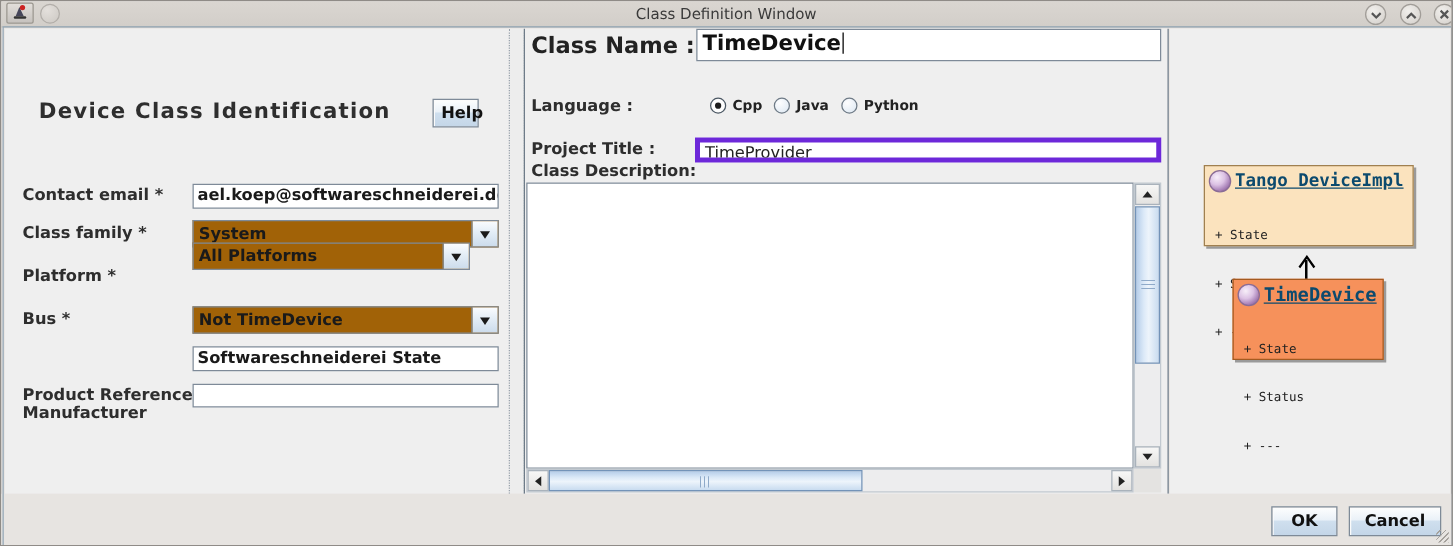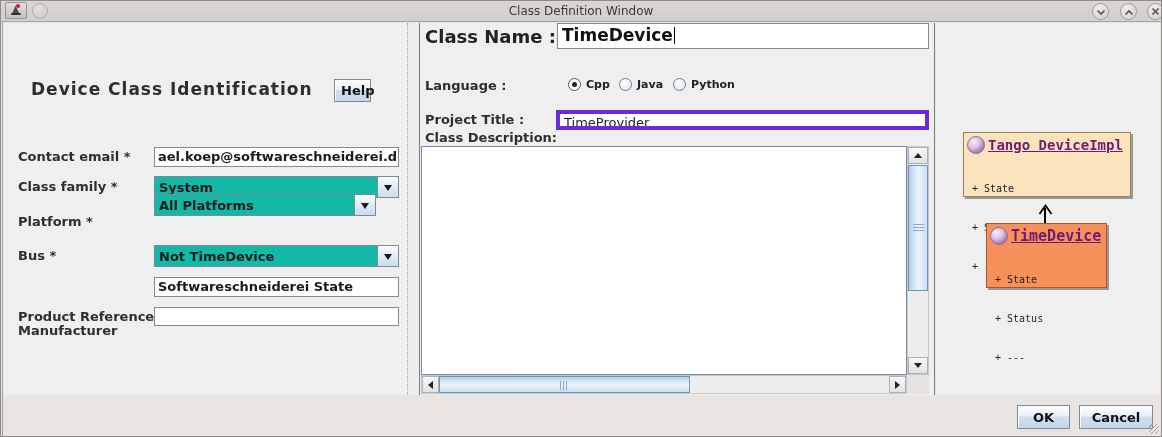--- a/index.html
+++ b/index.html
@@ -39,21 +39,21 @@
     letter-spacing:1px;color:#2E2E2E;}
   .btn{border:1px solid #7E8A98;color:#111;font-weight:bold;font-size:13px;
     background:linear-gradient(180deg,#FDFEFE 0%,#EAF1F8 45%,#CFDFEE 50%,#C4D6E8 100%);
     box-shadow:1px 1px 0 #FBFBFB inset; cursor:default;
     font-family:"DejaVu Sans","Liberation Sans",sans-serif;}
   .help-btn{position:absolute;left:345px;top:78px;width:37px;height:23px;}
   .form-label{position:absolute;left:14px;font-size:13px;font-weight:bold;color:#2E2E2E;line-height:20px;}
   .tfield{position:absolute;left:153px;width:245px;background:#FFF;border:1px solid #7E8A98;
     font-size:13px;font-weight:bold;color:#1A1A1A;padding:1px 3px;box-sizing:border-box;
     white-space:nowrap;overflow:hidden;}
-  .combo{position:absolute;left:153px;width:245px;height:22px;background:#14b8a6;border:1px solid #7E8A98;
+  .combo{position:absolute;left:153px;width:245px;height:22px;background:#a16207;border:1px solid #7E8A98;
     box-sizing:border-box;display:flex;align-items:center;}
   .combo .cval{flex:1;font-size:13px;font-weight:bold;color:#1A1A1A;padding-left:4px;
     white-space:nowrap;overflow:hidden;}
   .combo .cbtn{width:20px;height:100%;border-left:1px solid #7E8A98;
     background:linear-gradient(180deg,#FAFCFE,#E3EDF6 45%,#CCDCEC);
     display:flex;align-items:center;justify-content:center;}
   .tri-down{width:0;height:0;border:4px solid transparent;border-top:6px solid #1A1A1A;margin-top:5px;}
   
   .cn-label{position:absolute;left:424px;top:25px;font-size:18px;font-weight:bold;color:#222;}
   .cn-field{position:absolute;left:556px;top:22px;width:372px;height:26px;background:#FFF;
@@ -100,21 +100,21 @@
   .scorner{position:absolute;left:906px;top:374px;width:22px;height:19px;background:#E4E3E1;}
   
   .uml-box{position:absolute;box-sizing:border-box;border:1px solid #A08050;
     box-shadow:2px 2px 0 #9A9A9A;font-family:"DejaVu Sans Mono","Liberation Mono",monospace;}
   .uml-parent{left:962px;top:131px;width:168px;height:65px;background:#FBE3BE;}
   .uml-child{left:985px;top:222px;width:121px;height:65px;background:#F6915B;border-color:#A45A20;}
   .uml-head{display:flex;align-items:center;gap:3px;padding:3px 2px 0 3px;}
   .sphere{width:18px;height:18px;border-radius:50%;flex:0 0 18px;
     background:radial-gradient(circle at 35% 30%,#F7EFF9,#DCC2E4 40%,#A47CB4 72%,#6E4C7C);
     border:1px solid #8A6C96;box-sizing:border-box;}
-  .uml-title{font-weight:bold;color:#701a75;text-decoration:underline;white-space:nowrap;}
+  .uml-title{font-weight:bold;color:#0c4a6e;text-decoration:underline;white-space:nowrap;}
   .uml-parent .uml-title{font-size:14px;}
   .uml-child .uml-title{font-size:15px;}
   .uml-members{padding:2px 0 0 8px;font-size:10px;color:#222;line-height:13px;white-space:pre;}
   .inherit-arrow{position:absolute;left:1036px;top:198px;width:15px;height:26px;}
   .inherit-arrow .stem{position:absolute;left:7px;top:9px;width:2px;height:17px;background:#000;}
   .inherit-arrow .head{position:absolute;left:1px;top:1px;width:12px;height:10px;}
   
   .ok-btn{position:absolute;left:1016px;top:404px;width:53px;height:24px;}
   .cancel-btn{position:absolute;left:1078px;top:404px;width:74px;height:24px;}
   .resize-grip{position:absolute;right:2px;bottom:2px;width:10px;height:10px;
@@ -149,21 +149,21 @@
     </button>
     <button class="win-btn b-close">
       <span><svg width="9" height="9" viewBox="0 0 9 9">
             <path d="M1.5 1.5l6 6M7.5 1.5l-6 6" stroke="#555" stroke-width="1.7"></path>
           </svg></span>
     </button>
   </div>
 
   <div class="panel panel-left">
     <div class="heading" style="top:56px;left:27px;">Device Class Identification</div>
-    <button class="btn help-btn" style="top:56px;left:330px;">Help</button>
+    <button class="btn help-btn" style="top:56px;left:342px;">Help</button>
 
     <span class="form-label" style="top:124px;">Contact email *</span>
     <div class="tfield" style="top: 124px; height: 20px; left: 150px; width: 245px;"><span>ael.koep@softwareschneiderei.de</span></div>
 
     <span class="form-label" style="top:154px;">Class family *</span>
     <div class="combo" style="top: 153px; left: 150px; width: 245px;">
       <span class="cval">System</span>
       <span class="cbtn">
           <span class="tri-down"></span>
         </span>

